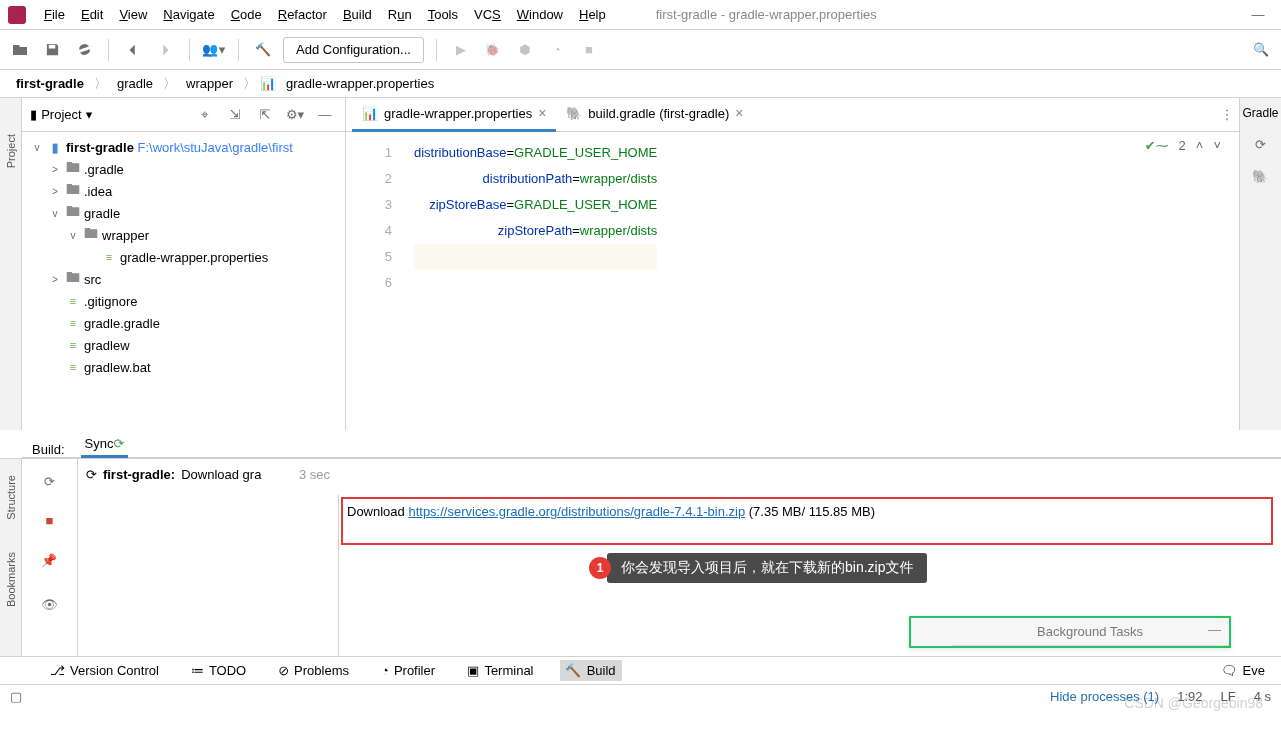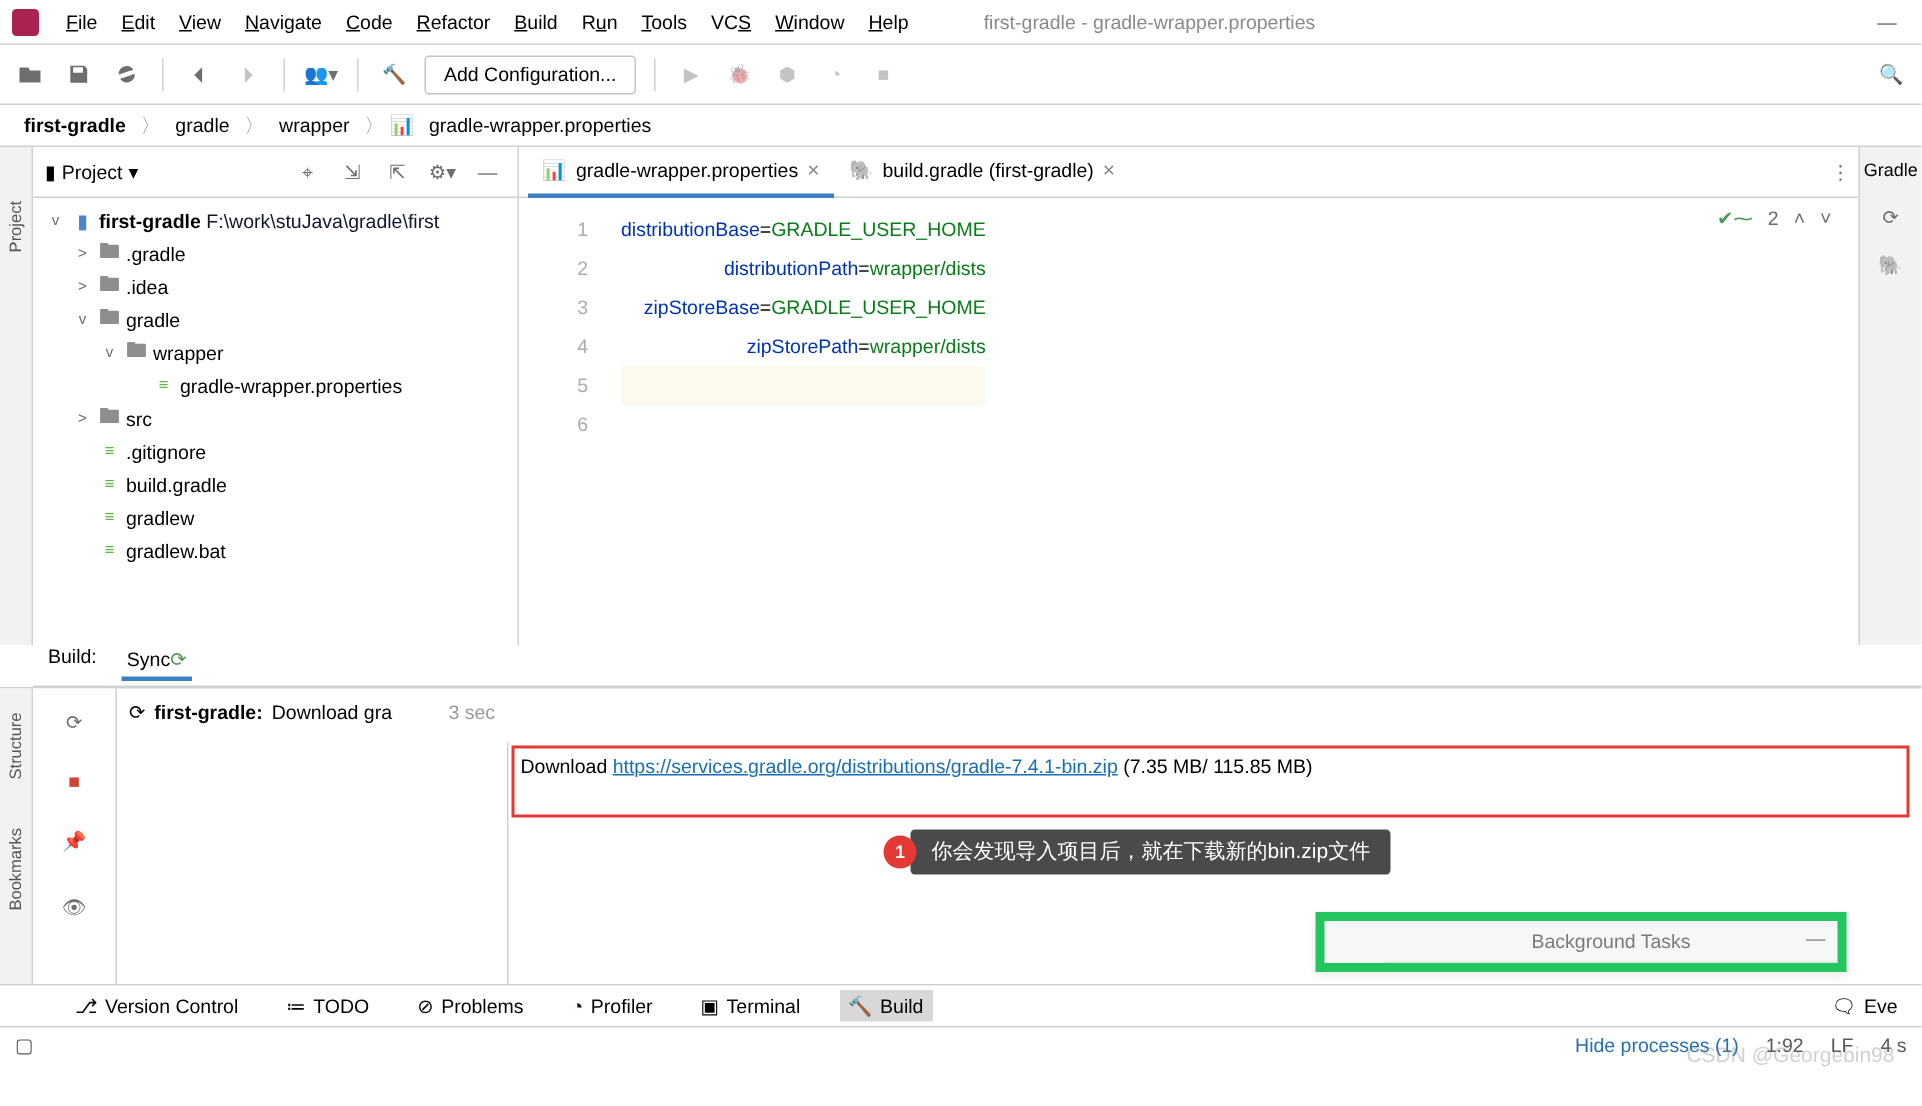--- a/index.html
+++ b/index.html
@@ -26,52 +26,52 @@
 .panel-hdr { height:34px; display:flex; align-items:center; padding:0 8px; border-bottom:1px solid #d1d1d1; gap:6px; }
 .panel-hdr .ttl { font-weight:400; margin-right:auto; display:flex; align-items:center; gap:4px; }
 .tree { overflow:auto; flex:1; padding:4px 0; }
 .tree-row { display:flex; align-items:center; height:22px; padding-left:8px; white-space:nowrap; gap:3px; }
 .tw { width:14px; text-align:center; color:#6b6b6b; font-size:10px; }
 .ico { width:16px; height:14px; display:inline-flex; align-items:center; justify-content:center; }
 .folder-ico::before { content:"🖿"; color:#8e8e8e; font-size:14px; }
 .mod-ico::before { content:"▮"; color:#4a86cf; font-size:13px; }
 .file-ico::before { content:"≡"; color:#62b543; font-size:11px; }
 .tree-lbl { color:#000; }
-.tree-lbl .muted { color:#0f172a;margin-top:38px; }
+.tree-lbl .muted { color:#3b82f6;margin-top:38px; }
 .editor-area { flex:1; display:flex; flex-direction:column; }
 .tabs { height:34px; display:flex; align-items:center; border-bottom:1px solid #d1d1d1; padding-left:6px; }
 .tab { height:34px; display:flex; align-items:center; padding:0 10px; gap:6px; border-bottom:3px solid transparent; color:#000; }
 .tab.active { border-bottom-color:#3b7fc4; }
 .tab-close { color:#888; font-size:14px; }
 .editor { flex:1; display:flex; font-family:"JetBrains Mono",Consolas,monospace; font-size:14px; position:relative; }
 .gutter-nums { width:60px; text-align:right; padding:8px 14px 0 0; color:#adadad; background:#fff; }
 .gutter-nums div { height:26px; line-height:26px; }
 .code { padding:8px 0 0 8px;text-align:right; }
 .code .ln { height:26px; line-height:26px; white-space:pre; }
 .code .ln.cur { background:#fcfaee; }
 .k { color:#0033b3; }
 .v { color:#067d17; }
 .editor-badges { position:absolute; top:6px; right:18px; display:flex; align-items:center; gap:10px; color:#6b6b6b; font-size:12px; }
 .chk { color:#499c54; }
 .right-gutter { width:42px; background:#f2f2f2; border-left:1px solid #d1d1d1; display:flex; flex-direction:column; align-items:center; padding-top:8px; }
 .build-panel { border-top:1px solid #d1d1d1; height:226px; display:flex; }
-.build-header { height:28px; display:flex; align-items:flex-start; border-bottom:1px solid #d1d1d1; padding:0 10px; gap:16px; }
+.build-header { height:28px; display:flex; align-items:flex-end; border-bottom:1px solid #d1d1d1; padding:0 10px; gap:16px; }
 .build-header .lbl { color:#000; }
 .build-tab { padding:2px 4px 6px; position:relative; }
 .build-tab.active::after { content:""; position:absolute; left:0; right:0; bottom:-1px; height:3px; background:#3b7fc4; }
 .build-left { width:56px; background:#fff; border-right:1px solid #d1d1d1; display:flex; flex-direction:column; align-items:center; padding-top:10px; gap:20px; }
 .build-tree { width:260px; padding:8px; font-size:12.5px; }
 .build-tree .row { display:flex; align-items:center; gap:6px; }
 .build-output { flex:1; position:relative; padding:8px; border-left:1px solid #d1d1d1; font-family:Consolas,monospace; font-size:14px;margin-top:36px; }
 .output-highlight { position:absolute; top:2px; left:2px; right:8px; height:48px; border:2px solid #e53935; }
 .dl-link { color:#1a6fb3; text-decoration:underline; }
 .annotation { position:absolute; top:58px; left:250px; display:flex; align-items:center; }
 .anno-badge { width:22px; height:22px; background:#e53935; color:#fff; border-radius:50%; font-size:12px; display:flex; align-items:center; justify-content:center; font-weight:bold; margin-right:-4px; z-index:2; position:relative; }
 .anno-box { background:#4a4a4a; color:#fff; padding:6px 14px; border-radius:3px; font-size:14px; }
-.bgtasks { position:absolute; right:50px; bottom:8px; width:354px; border:6px solid #22c55e; background:#f7f7f7; box-shadow:0 2px 6px rgba(0,0,0,.1);padding-left:40px; }
+.bgtasks { position:absolute; right:50px; bottom:8px; width:322px; border:2px solid #22c55e; background:#f7f7f7; box-shadow:0 2px 6px rgba(0,0,0,.1);padding-left:40px; }
 .bgtasks-hdr { text-align:center; padding:6px; color:#7a7a7a; font-size:12px; border-bottom:1px solid #e0e0e0; position:relative; }
 .bgtasks-hdr .min { position:absolute; right:8px; top:4px; color:#888; }
 .bgtasks-body { padding:12px 14px; }
 .progress { height:6px; background:#dcdcdc; border-radius:3px; margin:8px 0; overflow:hidden; }
 .progress-bar { height:100%; width:10%; background:#5b9bd5; }
 .bgtasks-sub { color:#8a8a8a; font-size:12px; }
 .bgtasks-body .x { position:absolute; right:12px; top:44px; width:18px; height:18px; border-radius:50%; background:#d9d9d9; color:#fff; display:flex; align-items:center; justify-content:center; font-size:11px; }
 .tool-windows { height:28px; border-top:1px solid #d1d1d1; display:flex; align-items:center; padding:0 10px; gap:20px; font-size:12px; }
 .tw-item { display:flex; align-items:center; gap:5px; color:#000; padding:3px 6px; }
 .tw-item.active { background:#d8d8d8; }
@@ -209,21 +209,21 @@
             <span class="tree-lbl">src</span>
           </div>
           <div class="tree-row" style="padding-left: 26px;">
             <span class="tw"></span>
             <span class="ico file-ico"></span>
             <span class="tree-lbl">.gitignore</span>
           </div>
           <div class="tree-row" style="padding-left: 26px;">
             <span class="tw"></span>
             <span class="ico file-ico"></span>
-            <span class="tree-lbl">build.gradle</span>
+            <span class="tree-lbl">gradle.gradle</span>
           </div>
           <div class="tree-row" style="padding-left: 26px;">
             <span class="tw"></span>
             <span class="ico file-ico"></span>
             <span class="tree-lbl">gradlew</span>
           </div>
           <div class="tree-row" style="padding-left: 26px;">
             <span class="tw"></span>
             <span class="ico file-ico"></span>
             <span class="tree-lbl">gradlew.bat</span>

